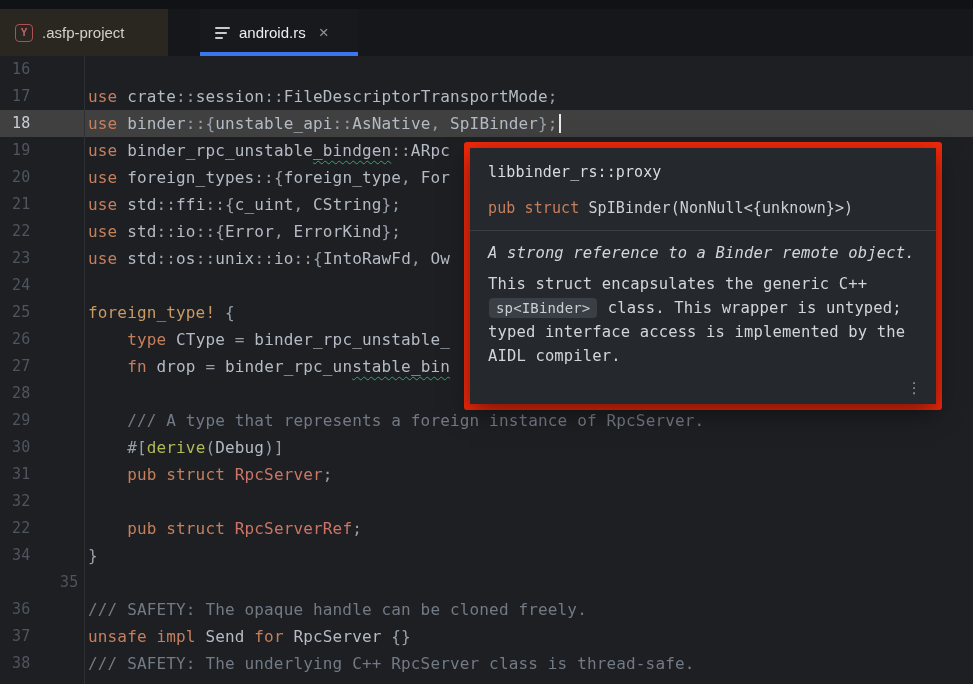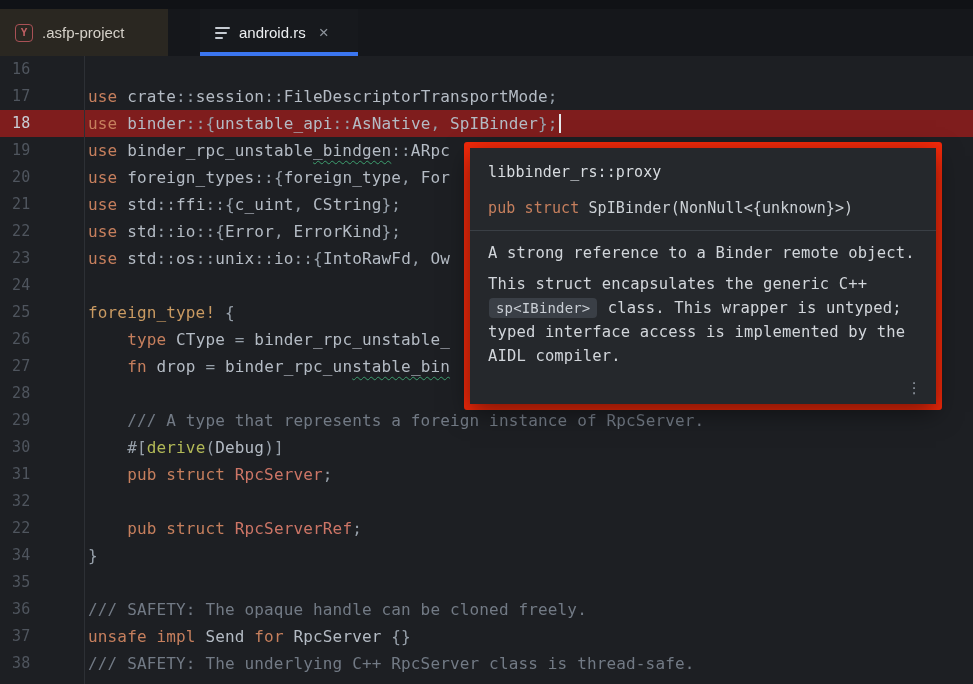--- a/index.html
+++ b/index.html
@@ -50,21 +50,21 @@
     font-size:16px; letter-spacing:0.15px;
   }
   .gutter-divider {
     position:absolute; left:84px; top:0; bottom:0; width:1px;
     background:#2d3035; z-index:1;
   }
   .row {
     position:absolute; left:0; right:0; height:27px; line-height:27px;
     white-space:pre;
   }
-  .row.current { background:#7f1d1d; }
+  .row.current { background:#404040; }
   .lnum {
     position:absolute; left:12px; width:40px;
     color:#4f555e; font-size:15px;
   }
   .row.current .lnum { color:#c9ced6; }
   .code { position:absolute; left:88px; z-index:2; }
   .tk-kw { color:#c67f5d; }
   .tk-id { color:#b4bbc4; }
   .tk-pn { color:#97a0aa; }
   .tk-cm { color:#727a85; }
@@ -93,21 +93,21 @@
     box-shadow:0 8px 24px rgba(0,0,0,0.5);
     font-size:15.5px; color:#d2d6db;
   }
   .mono { font-family:"DejaVu Sans Mono", monospace; font-size:15px; letter-spacing:0.1px; }
   .popup-title { color:#d8dce0; margin:2px 0 18px; }
   .popup-comment { color:#656c78; }
   .popup-signature { margin-top:5px; }
   .popup-signature .sig-kw { color:#c67f5d; }
   .popup-signature .sig-rest { color:#ccd1d6; }
   .popup-divider { height:1px; background:#3a3f45; margin:13px -18px; }
-  .popup-summary { margin:0 0 10px; }
+  .popup-summary { margin:0 0 10px;font-style:italic; }
   .popup-body { line-height:24px; padding-right:4px; }
   .chip {
     font-family:"DejaVu Sans Mono", monospace; font-size:14px;
     background:#3a3f46; color:#c9ced4;
     border-radius:4px; padding:2px 7px; margin:0 1px;
   }
   .popup-more {
     position:absolute; right:14px; bottom:8px;
     color:#9299a3; font-size:15px; line-height:1;
     font-family:"DejaVu Sans", sans-serif;
@@ -152,21 +152,21 @@
         <div class="row" style="top: 243px;"><span class="lnum">25</span><span class="code"><span class="tk-mc">foreign_type!</span><span class="tk-pn"> {</span></span></div>
         <div class="row" style="top: 270px;"><span class="lnum">26</span><span class="code"><span class="tk-id">    </span><span class="tk-kw">type </span><span class="tk-id">CType</span><span class="tk-pn"> = </span><span class="tk-id">binder_rpc_unstable_</span></span></div>
         <div class="row" style="top: 297px;"><span class="lnum">27</span><span class="code"><span class="tk-id">    </span><span class="tk-kw">fn </span><span class="tk-id">drop</span><span class="tk-pn"> = </span><span class="tk-id">binder_rpc_un</span><span class="tk-id squiggle">stable_bin</span></span></div>
         <div class="row" style="top: 324px;"><span class="lnum">28</span><span class="code"></span></div>
         <div class="row" style="top: 351px;"><span class="lnum">29</span><span class="code"><span class="tk-id">    </span><span class="tk-cm">/// A type that represents a foreign instance of RpcServer.</span></span></div>
         <div class="row" style="top: 378px;"><span class="lnum">30</span><span class="code"><span class="tk-id">    </span><span class="tk-pn">#[</span><span class="tk-at">derive</span><span class="tk-pn">(</span><span class="tk-id">Debug</span><span class="tk-pn">)]</span></span></div>
         <div class="row" style="top: 405px;"><span class="lnum">31</span><span class="code"><span class="tk-id">    </span><span class="tk-kw">pub struct </span><span class="tk-ty">RpcServer</span><span class="tk-pn">;</span></span></div>
         <div class="row" style="top: 432px;"><span class="lnum">32</span></div>
         <div class="row" style="top: 459px;"><span class="lnum">22</span><span class="code"><span class="tk-id">    </span><span class="tk-kw">pub struct </span><span class="tk-ty">RpcServerRef</span><span class="tk-pn">;</span></span></div>
         <div class="row" style="top: 486px;"><span class="lnum">34</span><span class="code"><span class="tk-pn">}</span></span></div>
-        <div class="row" style="top: 513px;"><span class="lnum">35</span><span class="code"></span></div>
+        <div class="row" style="top: 513px; margin-left: 48px;"><span class="lnum">35</span><span class="code"></span></div>
         <div class="row" style="top: 540px;"><span class="lnum">36</span><span class="code"><span class="tk-cm">/// SAFETY: The opaque handle can be cloned freely.</span></span></div>
         <div class="row" style="top: 567px;"><span class="lnum">37</span><span class="code"><span class="tk-kw">unsafe impl </span><span class="tk-id">Send </span><span class="tk-kw">for </span><span class="tk-id">RpcServer </span><span class="tk-pn">{}</span></span></div>
         <div class="row" style="top: 594px;"><span class="lnum">38</span><span class="code"><span class="tk-cm">/// SAFETY: The underlying C++ RpcServer class is thread-safe.</span></span></div>
       </div>
 
     <div class="popup-annotation">
       <div class="popup">
         <div class="popup-title mono">libbinder_rs::proxy</div>
         <div class="popup-signature mono"><span class="sig-kw">pub struct </span><span class="sig-rest">SpIBinder(NonNull&lt;{unknown}&gt;)</span></div>
         <div class="popup-divider"></div>

